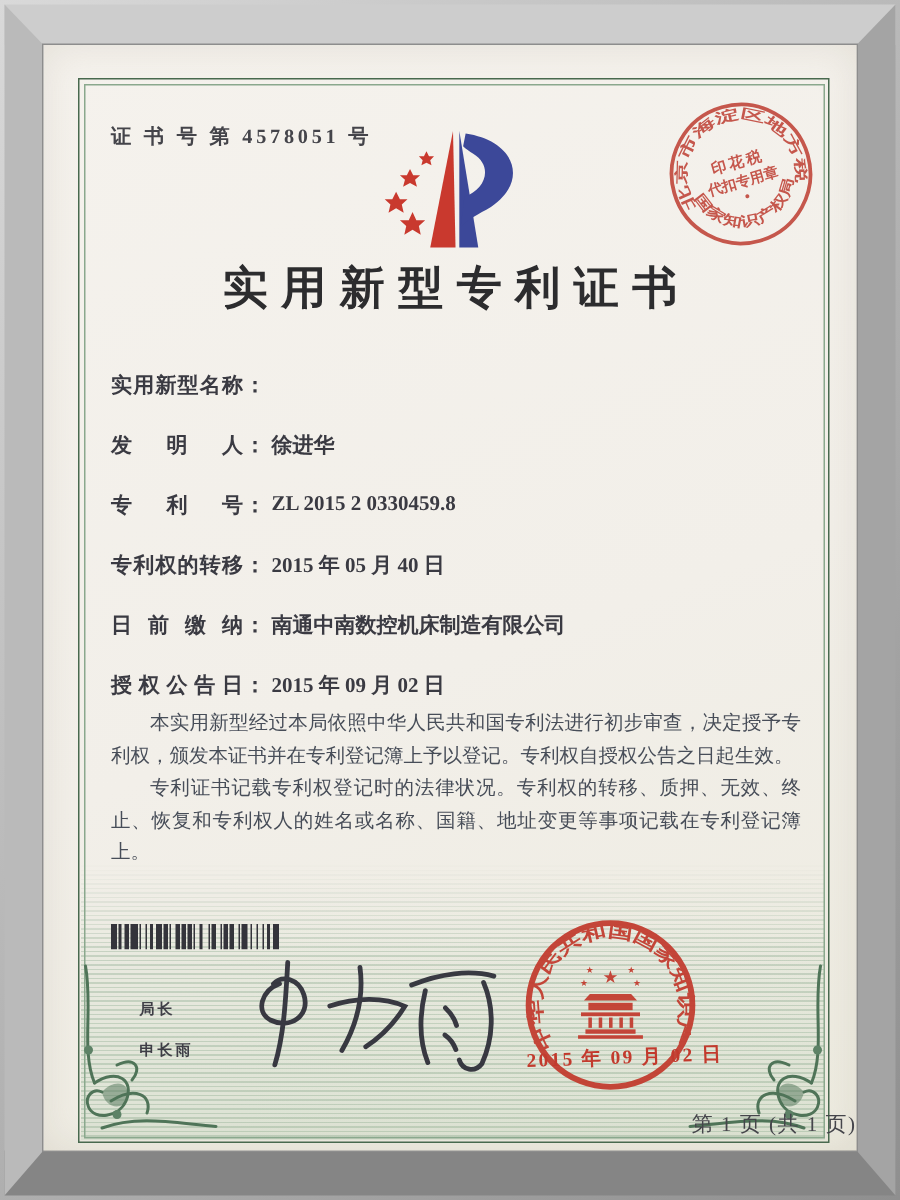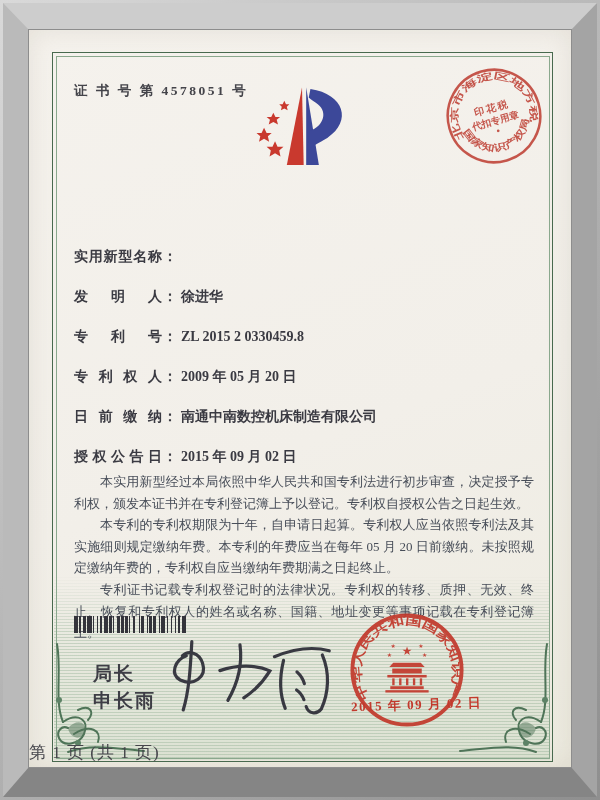--- a/index.html
+++ b/index.html
@@ -30,27 +30,27 @@
   .fields{position:absolute;left:45px;right:38px;top:207px;}
   .field-row{height:40px;display:flex;align-items:center;font-size:14px;color:#3a3a42;font-weight:600;}
   .field-label{display:inline-block;width:88px;text-align:justify;text-align-last:justify;}
   .field-colon{margin:0 4px 0 1px;}
   .paragraphs{position:absolute;left:45px;right:37px;top:441px;font-size:13px;line-height:21.6px;
               color:#474d58;text-align:justify;}
   .paragraphs p{margin:0;text-indent:2em;}
   .barcode{position:absolute;left:45px;top:586px;width:158px;height:17px;display:flex;overflow:hidden;align-items:stretch;}
   .barcode .bar{background:#34343b;}
   .barcode .gap{background:transparent;}
-  .signer{position:absolute;left:64px;top:630px;font-size:19px;color:#3e3e46;font-weight:600;letter-spacing:2px;line-height:27px;}
+  .signer{position:absolute;left:64px;top:630px;font-size:10px;color:#3e3e46;font-weight:600;letter-spacing:2px;line-height:27px;}
   .signature{position:absolute;left:128px;top:600px;width:190px;height:88px;transform:rotate(-2deg);}
   .seal-main{position:absolute;left:319px;top:581px;width:118px;height:118px;opacity:.93;}
   .issue-date{position:absolute;left:322px;top:666px;font-size:13px;font-weight:700;color:#c23a2d;
               letter-spacing:1.5px;transform:rotate(-2deg);white-space:nowrap;}
   .stamp-tax{position:absolute;left:412px;top:33px;width:106px;height:106px;opacity:.88;}
-  .footer{position:absolute;left:0;right:0;top:711px;text-align:left;font-size:17px;color:#45454b;letter-spacing:1px;}
+  .footer{position:absolute;left:0;right:0;top:711px;text-align:right;font-size:14px;color:#45454b;letter-spacing:1px;}
 </style>
 </head>
 <body>
 
 <div class="stage">
   <div class="frame-outer">
     <div class="frame">
       <div class="paper">
 
         <div class="stripes"></div>
@@ -92,56 +92,56 @@
               <polygon points="25,56 28,62 34,62 29.5,66 31,72.5 25,69 19,72.5 20.5,66 16,62 22,62"></polygon>
               <polygon points="38,72 41,78.5 48,78.5 43,83 44.5,90 38,86 31.5,90 33,83 28,78.5 35,78.5"></polygon>
               <polygon points="70,8 72,100 52,100"></polygon>
             </g>
             <g fill="#3c4899">
               <polygon points="75,8 90,100 75,100"></polygon>
               <path d="M80,10 C120,16 130,48 100,68 C90,74 82,77 76,84 L79,60 C96,54 102,36 86,26 C83,24 80,22 78,20 Z"></path>
             </g>
           </svg>
 
+          <div class="title">实用新型专利证书</div>
 
           <div class="fields">
               <div class="field-row">
                 <span class="field-label">实用新型名称</span>
                 <span class="field-colon">：</span>
               </div>
               <div class="field-row">
                 <span class="field-label">发明人</span>
                 <span class="field-colon">：</span>
                 <span class="field-value">徐进华</span>
               </div>
               <div class="field-row">
                 <span class="field-label">专利号</span>
                 <span class="field-colon">：</span>
                 <span class="field-value">ZL 2015 2 0330459.8</span>
               </div>
               <div class="field-row">
-                <span class="field-label">专利权人</span>
-                <span class="field-colon">：</span>
-                <span class="field-value">2009 年 05 月 20 日</span>
+                <span class="field-label">专利权的转移</span>
+                <span class="field-colon">：</span>
+                <span class="field-value">2015 年 05 月 40 日</span>
               </div>
               <div class="field-row">
                 <span class="field-label">日前缴纳</span>
                 <span class="field-colon">：</span>
                 <span class="field-value">南通中南数控机床制造有限公司</span>
               </div>
               <div class="field-row">
                 <span class="field-label">授权公告日</span>
                 <span class="field-colon">：</span>
                 <span class="field-value">2015 年 09 月 02 日</span>
               </div>
             </div>
 
           <div class="paragraphs">
               <p>本实用新型经过本局依照中华人民共和国专利法进行初步审查，决定授予专利权，颁发本证书并在专利登记簿上予以登记。专利权自授权公告之日起生效。</p>
-              <p>本专利的专利权期限为十年，自申请日起算。专利权人应当依照专利法及其实施细则规定缴纳年费。本专利的年费应当在每年 05 月 20 日前缴纳。未按照规定缴纳年费的，专利权自应当缴纳年费期满之日起终止。</p>
               <p>专利证书记载专利权登记时的法律状况。专利权的转移、质押、无效、终止、恢复和专利权人的姓名或名称、国籍、地址变更等事项记载在专利登记簿上。</p>
             </div>
 
           <div class="barcode">
               <span class="bar" style="width: 4.05px; flex: 0 0 auto;"></span>
               <span class="gap" style="width: 1.35px; flex: 0 0 auto;"></span>
               <span class="bar" style="width: 1.35px; flex: 0 0 auto;"></span>
               <span class="gap" style="width: 2.7px; flex: 0 0 auto;"></span>
               <span class="bar" style="width: 2.7px; flex: 0 0 auto;"></span>
               <span class="gap" style="width: 1.35px; flex: 0 0 auto;"></span>

